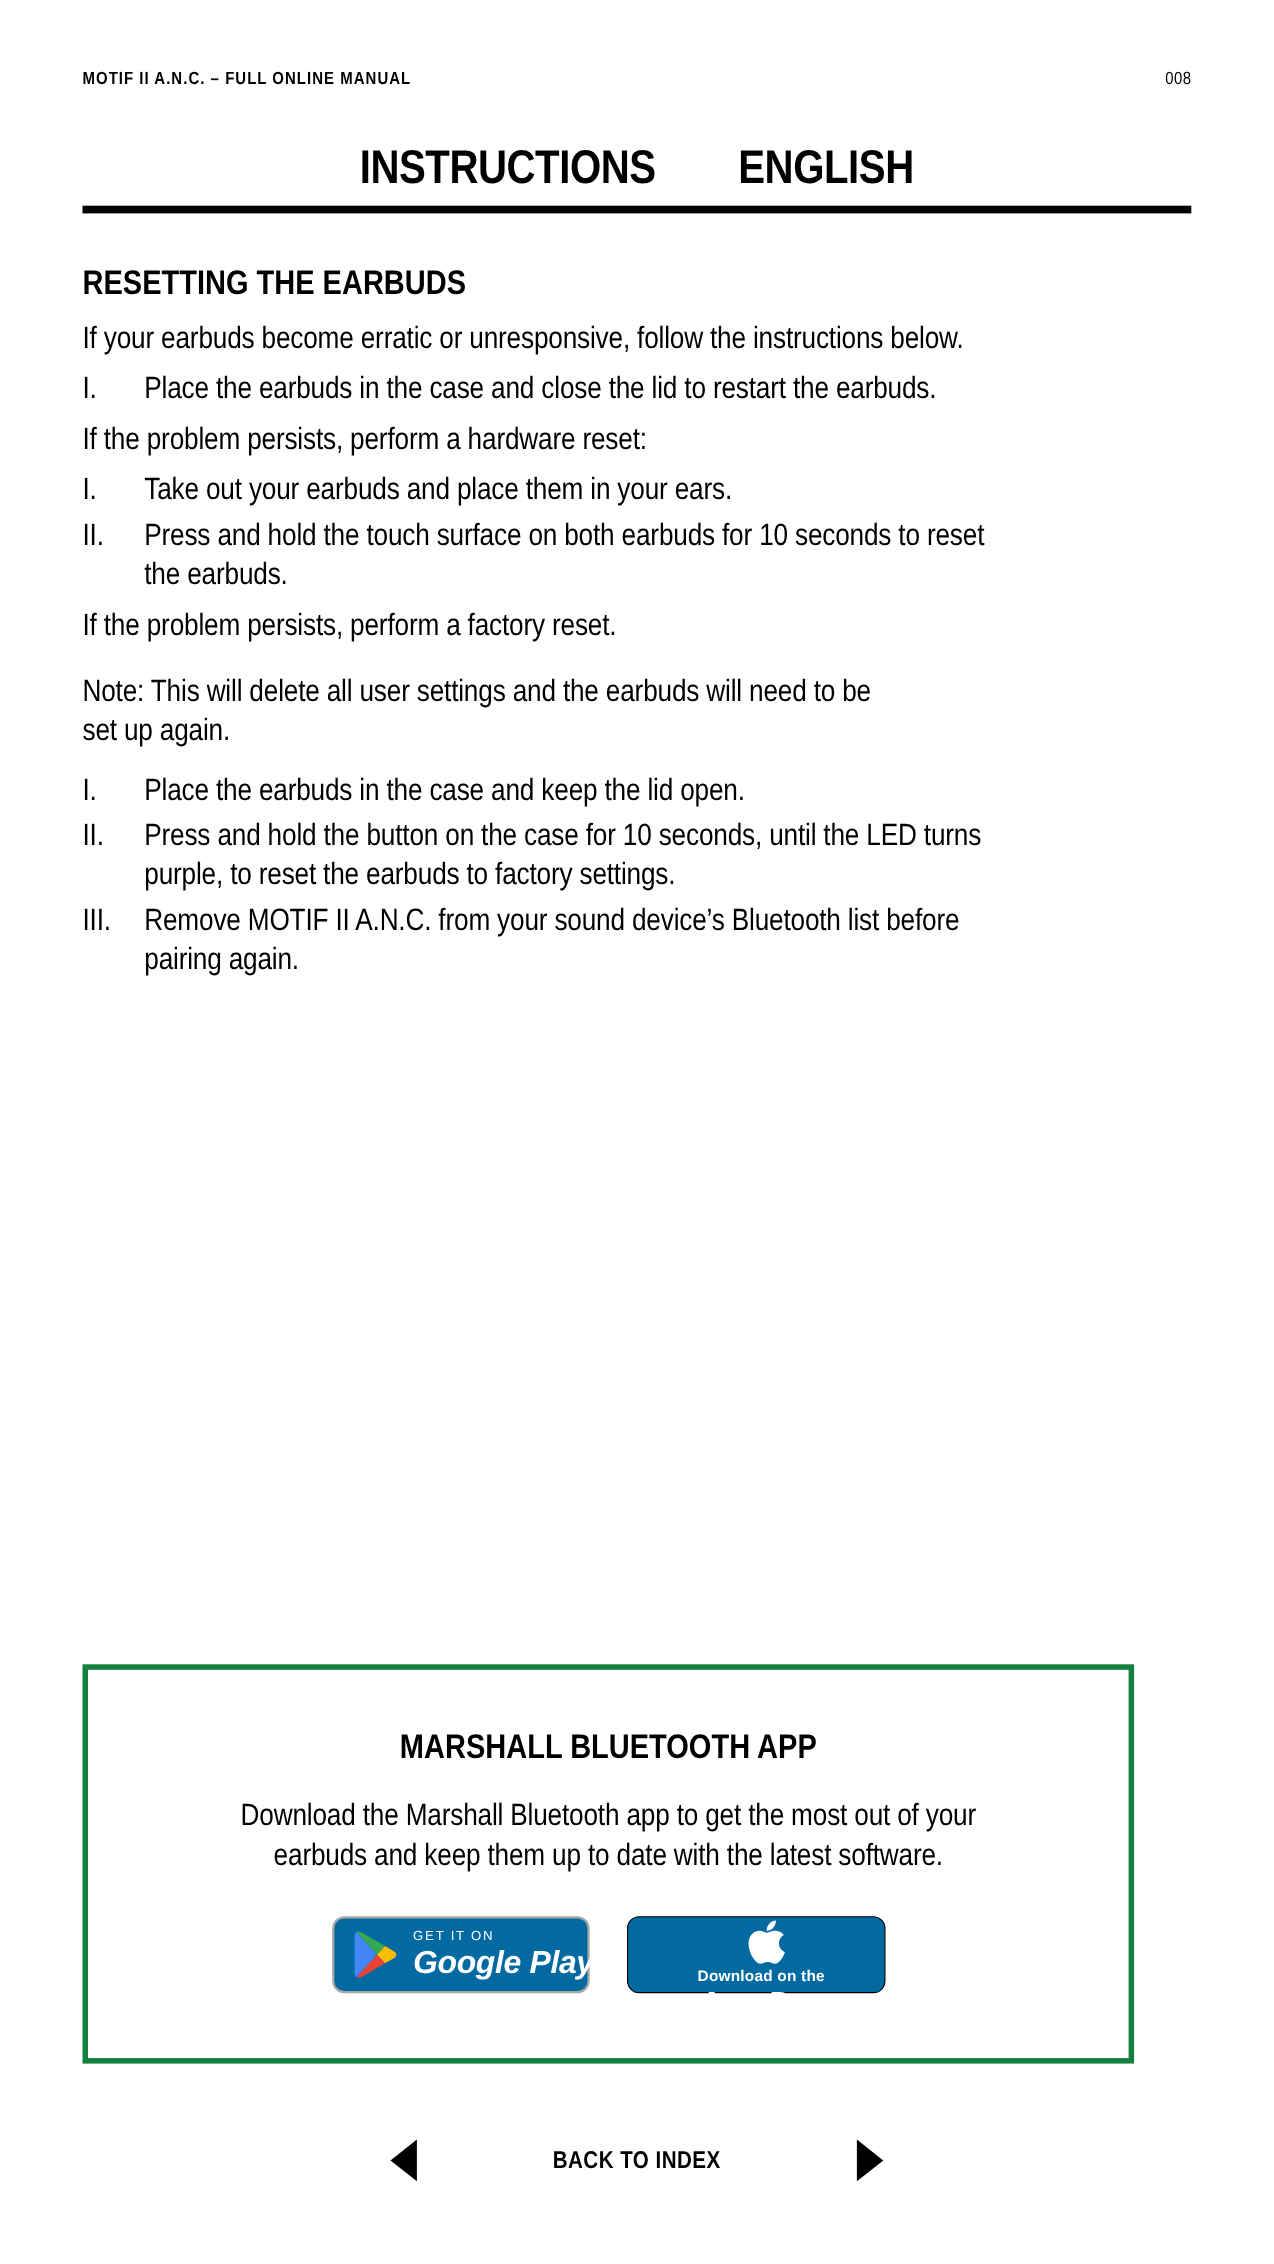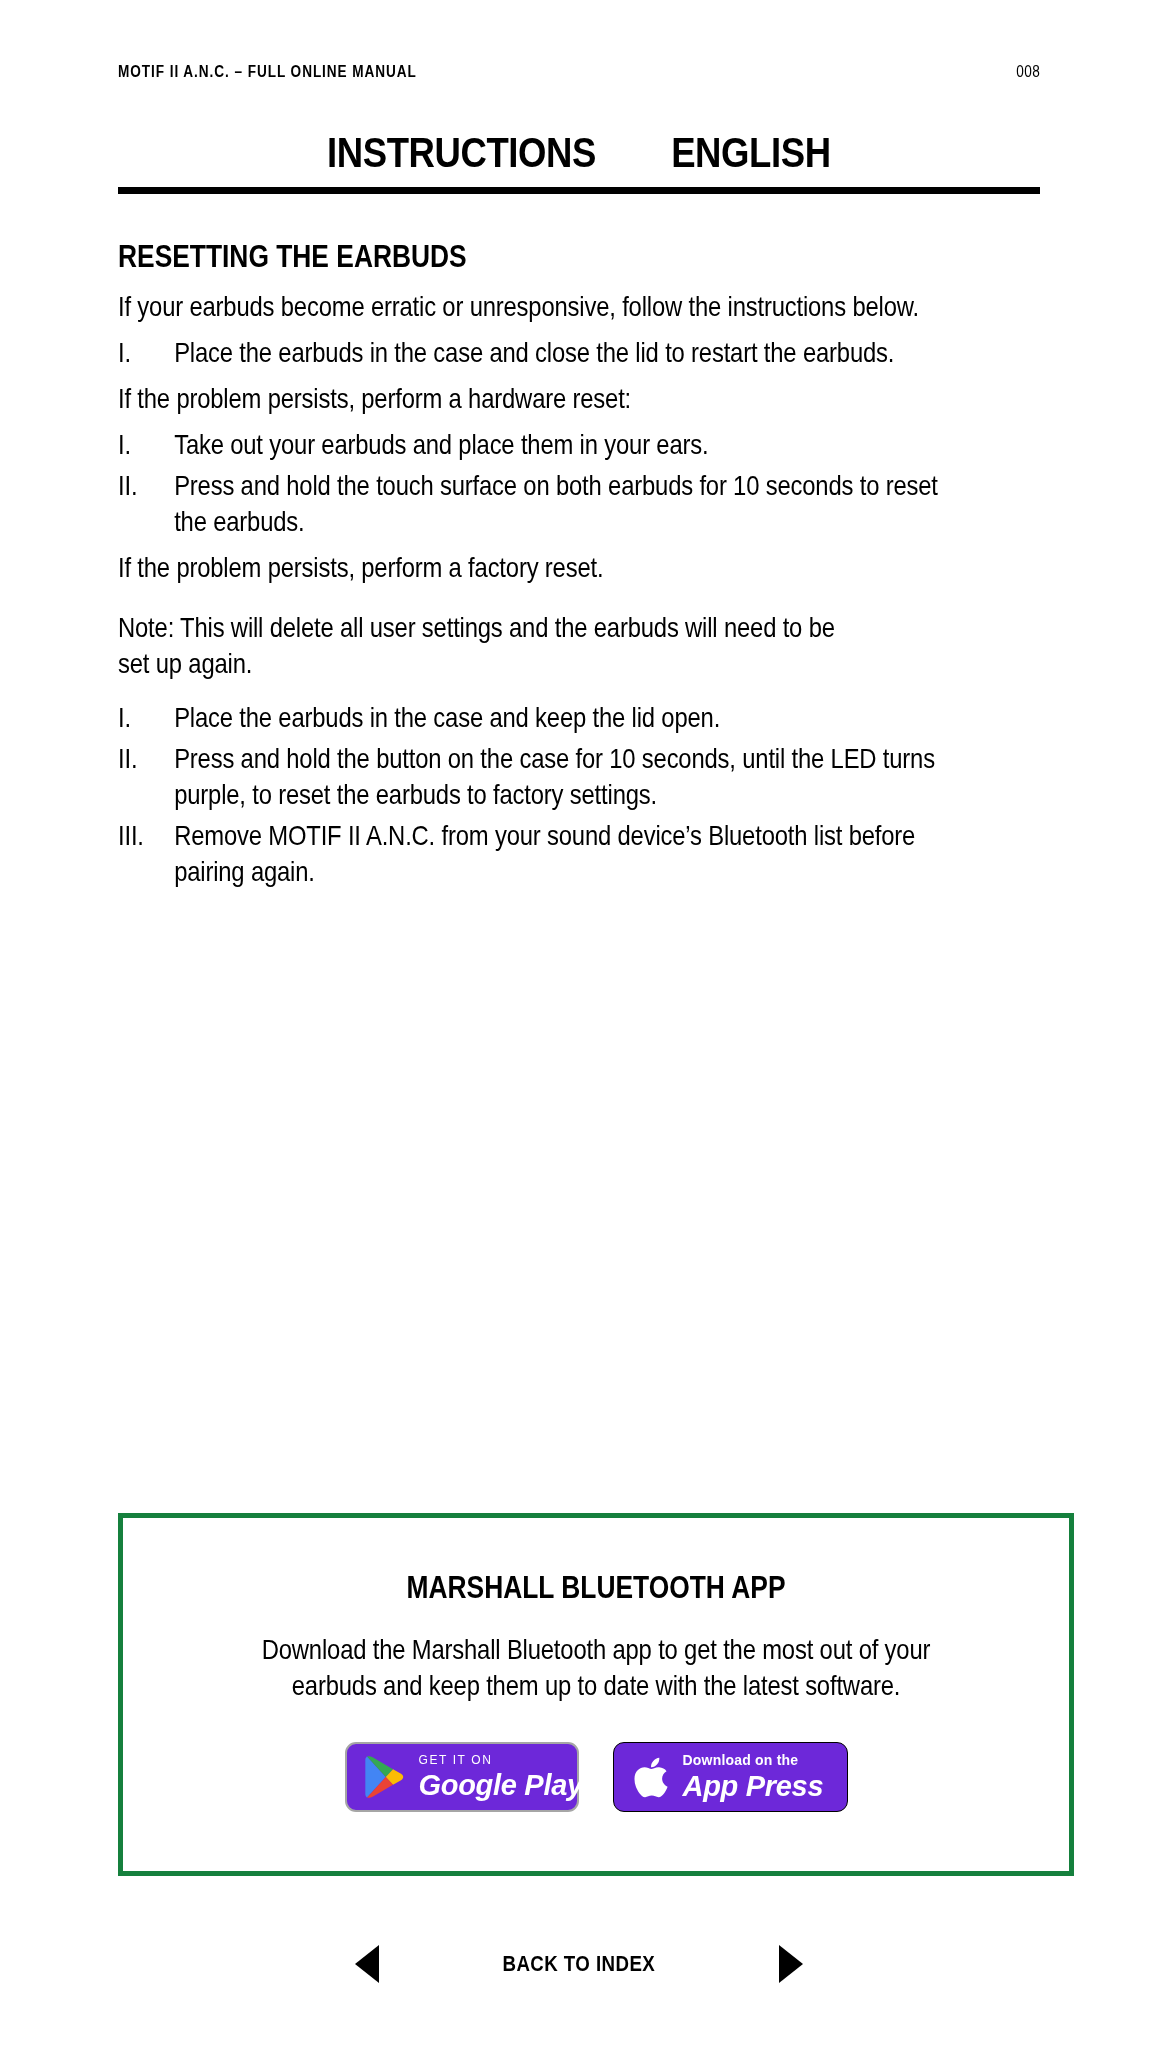--- a/index.html
+++ b/index.html
@@ -3,21 +3,21 @@
 <meta charset="utf-8">
 <style>
   * { box-sizing: border-box; }
   html, body { margin: 0; padding: 0; }
   body {
     width: 1158px; height: 2058px;
     background: #ffffff; color: #000;
     font-family: "Liberation Sans", sans-serif;
     overflow: hidden;
   }
-  .page { width: 1158px; height: 1640px; padding: 0 118px; position: relative; }
+  .page { width: 1158px; height: 1640px; padding: 0 75px; position: relative; }
 
   
   .meta-row {
     padding-top: 63px;
     display: flex; justify-content: space-between; align-items: baseline;
   }
   .meta-title {
     font-size: 16px; font-weight: bold; letter-spacing: 1.1px;
     display: inline-block; transform: scaleX(0.85); transform-origin: 0 50%;
     white-space: nowrap;
@@ -79,26 +79,26 @@
   }
   .box-desc {
     font-size: 28px; line-height: 36px; letter-spacing: -0.2px;
     margin: 0; white-space: pre-line;
   }
   .badges {
     margin-top: 38px;
     display: flex; justify-content: center; align-items: center; gap: 34px;
   }
   .badge {
-    height: 70px; background: #6d28d9; border-radius: 11px;
+    height: 70px; background: #0369a1; border-radius: 11px;
     display: flex; align-items: center; cursor: pointer;
     color: #fff; text-decoration: none;
   }
   .badge-gp { width: 234px; border: 2px solid #A6A6A6; padding-left: 17px; }
-  .badge-as { width: 235px; border: 1px solid #000; padding-left: 20px; }
+  .badge-as { width: 235px; border: 1px solid #000; padding-left: 20px; flex-direction: column; }
   .badge-icon { flex: 0 0 auto; display: flex; align-items: center; }
   .badge-text { display: flex; flex-direction: column; justify-content: center; margin-left: 15px; }
   .badge-top-gp { font-size: 12px; letter-spacing: 1.6px; line-height: 14px; font-weight: normal; }
   .badge-top-as { font-size: 14px; letter-spacing: 0.2px; line-height: 16px; font-weight: bold; }
   .badge-main { font-size: 29px; line-height: 32px; font-weight: bold; letter-spacing: -0.3px; margin-top: 2px; white-space: nowrap; font-style: italic; }
 
   
   .nav-row {
     margin-top: 69px;
     display: flex; justify-content: center; align-items: center; gap: 110px;

